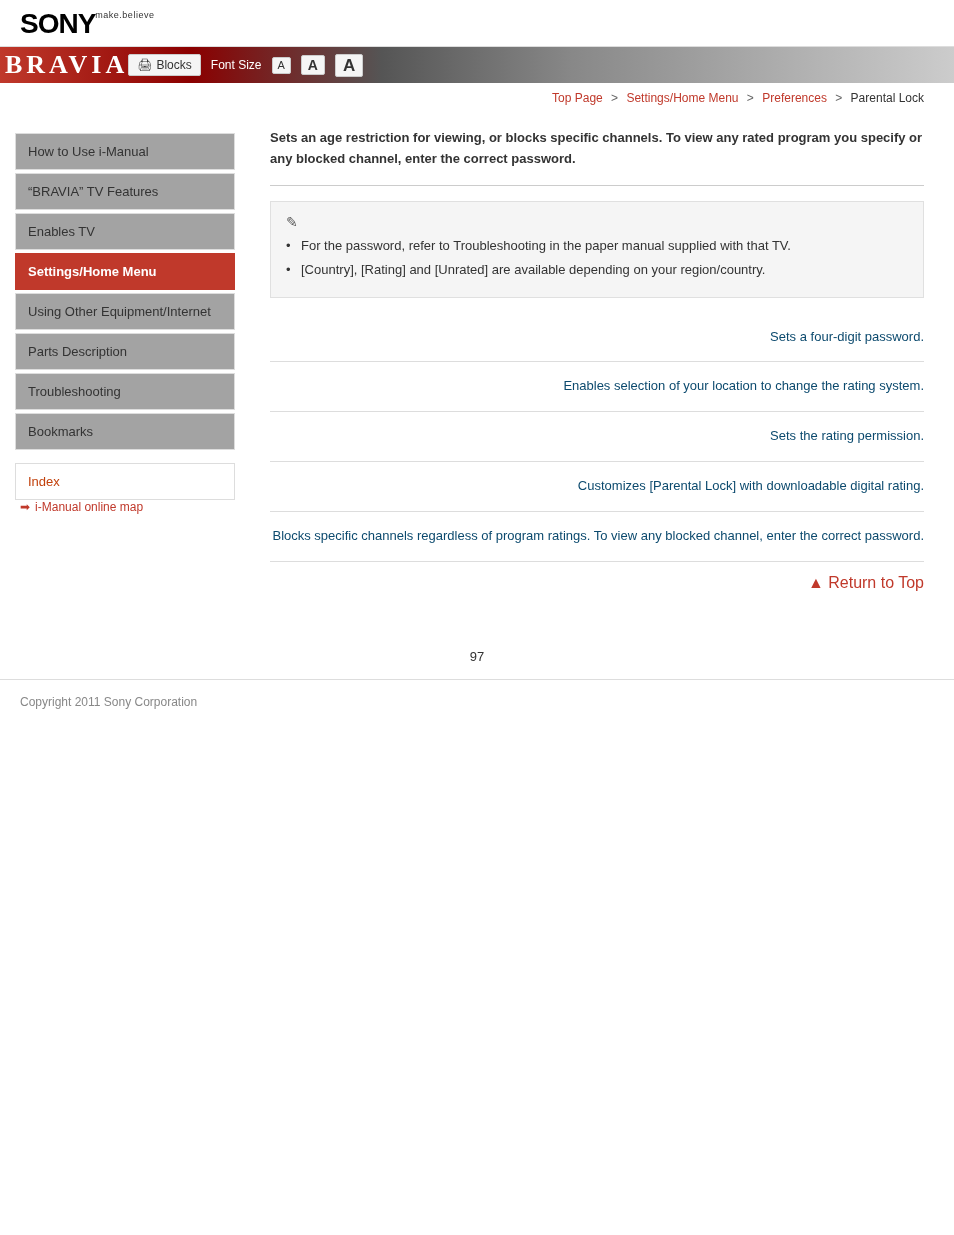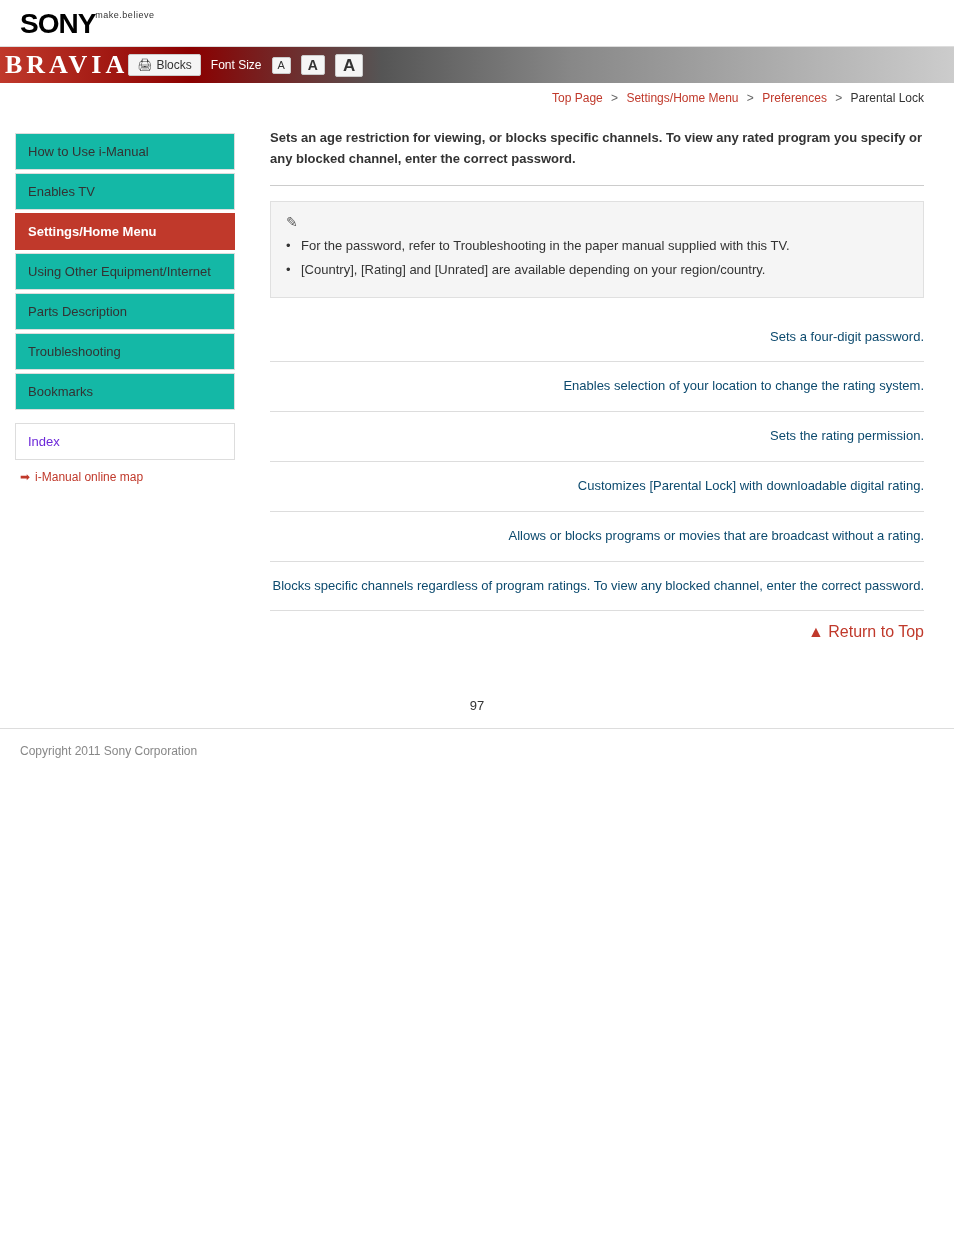--- a/index.html
+++ b/index.html
@@ -117,38 +117,38 @@
     }
     .sidebar-item {
       display: block;
       padding: 10px 12px;
       border: 1px solid #ddd;
       margin-bottom: 3px;
       cursor: pointer;
       color: #333;
       text-decoration: none;
       font-size: 13px;
-      background: #14b8a6;
+      background: #a3a3a3;
     }
     .sidebar-item.active {
       background: #c0392b;
       color: #fff;
       border-color: #c0392b;
       font-weight: bold;
     }
 
     .sidebar-divider { height: 10px; }
 
     .sidebar-index {
       display: block;
       padding: 10px 12px;
       border: 1px solid #ddd;
-      margin-bottom: 10px;
+      margin-bottom: 0;
       cursor: pointer;
-      color: #6d28d9;
+      color: #c2410c;
       text-decoration: none;
       font-size: 13px;
       background: #fff;
     }
 
     .imanual-link {
       display: flex;
       align-items: center;
       gap: 5px;
       font-size: 12px;
@@ -271,20 +271,21 @@
   <span class="sep">&gt;</span>
   <a href="#">Preferences</a>
   <span class="sep">&gt;</span>
   <span class="current">Parental Lock</span>
 </div>
 
 <div class="main-layout">
 
   <div class="sidebar">
     <a class="sidebar-item">How to Use i-Manual</a>
+    <a class="sidebar-item">“BRAVIA” TV Features</a>
     <a class="sidebar-item">Enables TV</a>
     <a class="sidebar-item active">Settings/Home Menu</a>
     <a class="sidebar-item">Using Other Equipment/Internet</a>
     <a class="sidebar-item">Parts Description</a>
     <a class="sidebar-item">Troubleshooting</a>
     <a class="sidebar-item">Bookmarks</a>
 
     <div class="sidebar-divider"></div>
 
     <a class="sidebar-index">Index</a>
@@ -295,30 +296,29 @@
     </a>
   </div>
 
   <div class="content-area">
 
     <div class="content-intro">Sets an age restriction for viewing, or blocks specific channels. To view any rated program you specify or any blocked channel, enter the correct password.</div>
 
     <div class="note-box">
       <div class="note-icon">✎</div>
       <ul>
-        <li>For the password, refer to Troubleshooting in the paper manual supplied with this TV.</li>
+        <li>For the password, refer to Troubleshooting in the paper manual supplied with that TV.</li>
         <li>[Country], [Rating] and [Unrated] are available depending on your region/country.</li>
       </ul>
     </div>
 
     <div class="content-row">Sets a four-digit password.</div>
     <div class="content-row">Enables selection of your location to change the rating system.</div>
     <div class="content-row">Sets the rating permission.</div>
     <div class="content-row">Customizes [Parental Lock] with downloadable digital rating.</div>
-    <div class="content-row">Allows or blocks programs or movies that are broadcast without a rating.</div>
     <div class="content-row">Blocks specific channels regardless of program ratings. To view any blocked channel, enter the correct password.</div>
 
     <div class="return-top">
       <a href="#">
         <span>▲ </span><span>Return to Top</span>
       </a>
     </div>
 
   </div>
 </div>

